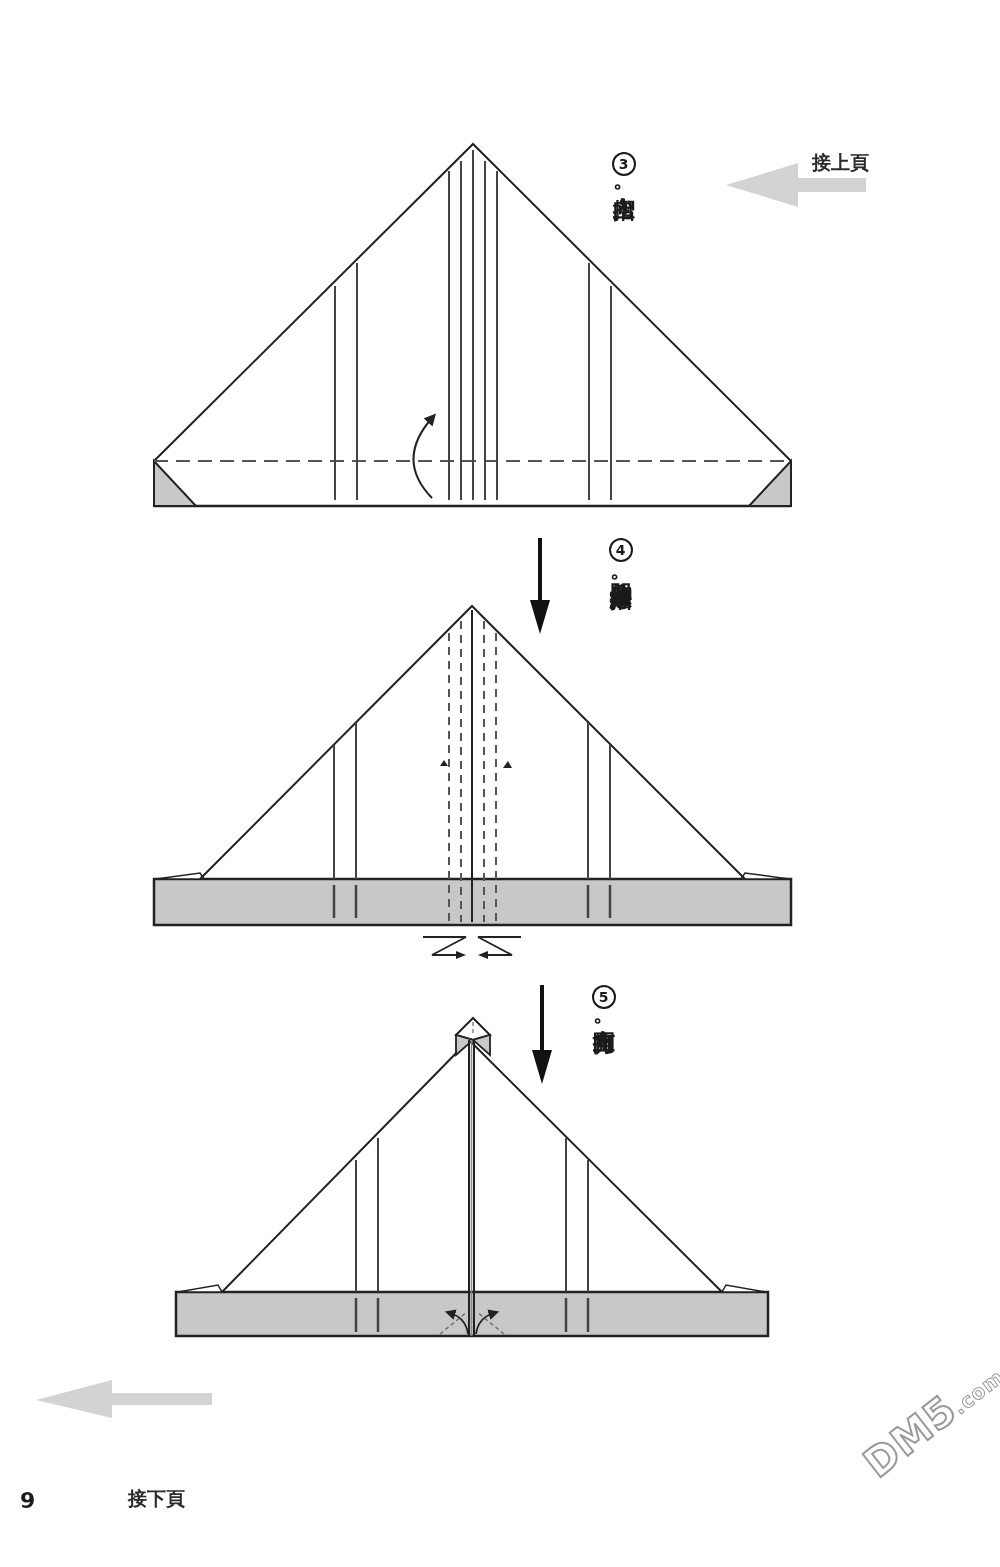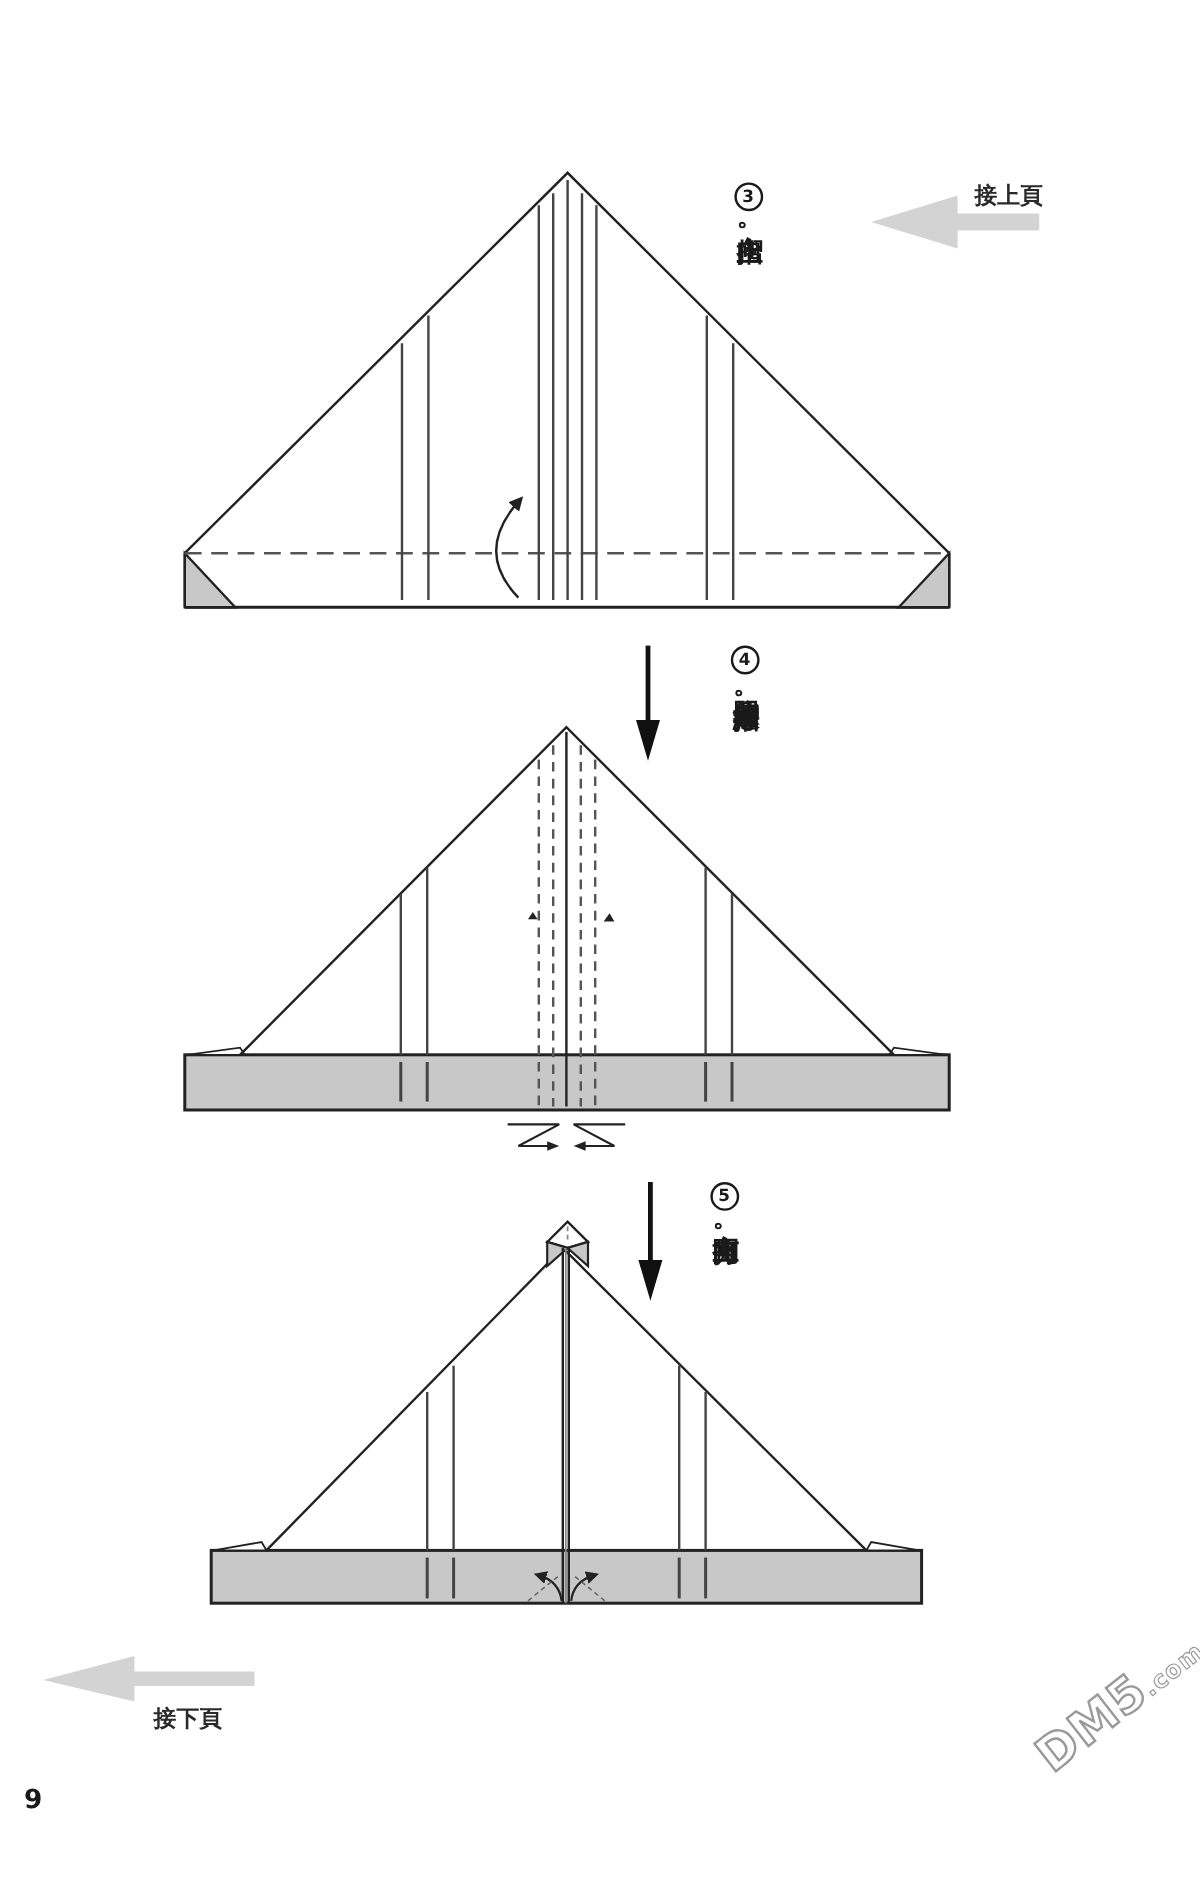--- a/index.html
+++ b/index.html
@@ -146,17 +146,17 @@
   <span class="circ">3</span><span>向上摺。</span>
 </div>
 <div class="vtext" style="left:609px; top:538px;">
   <span class="circ">4</span><span>依凹凸摺線摺好。</span>
 </div>
 <div class="vtext" style="left:592px; top:985px;">
   <span class="circ">5</span><span>向上打開。</span>
 </div>
 
 <div class="navlabel" style="left:812px; top:150px;">接上頁</div>
-<div class="navlabel" style="left:128px; top:1419px;font-family:Liberation Mono, monospace;">接下頁</div>
+<div class="navlabel" style="left:128px; top:1486px;font-family:Liberation Mono, monospace;">接下頁</div>
 
 <div class="pagenum">9</div>
 
 <div class="wm"><span>DM5</span><small>.com</small></div>
 
 </body></html>

